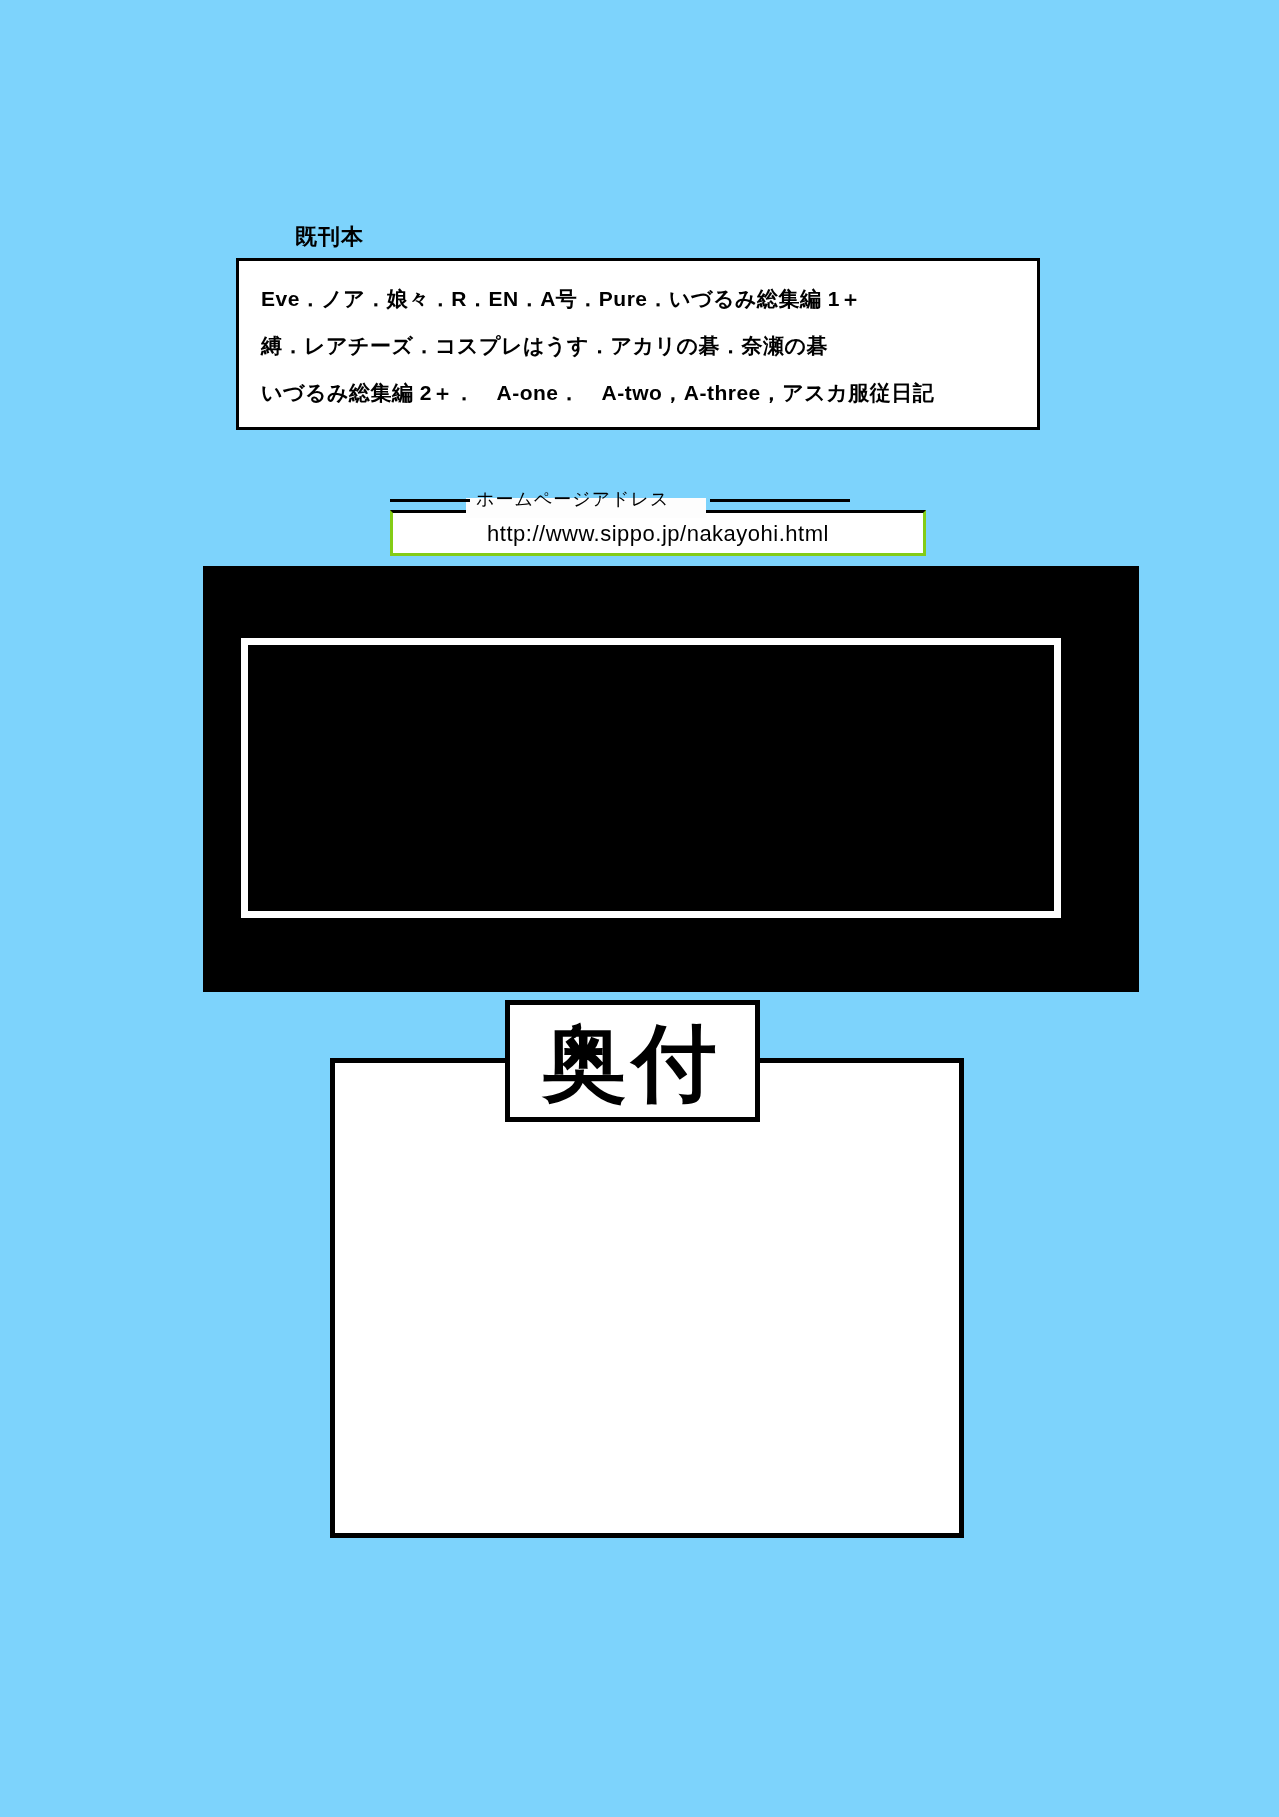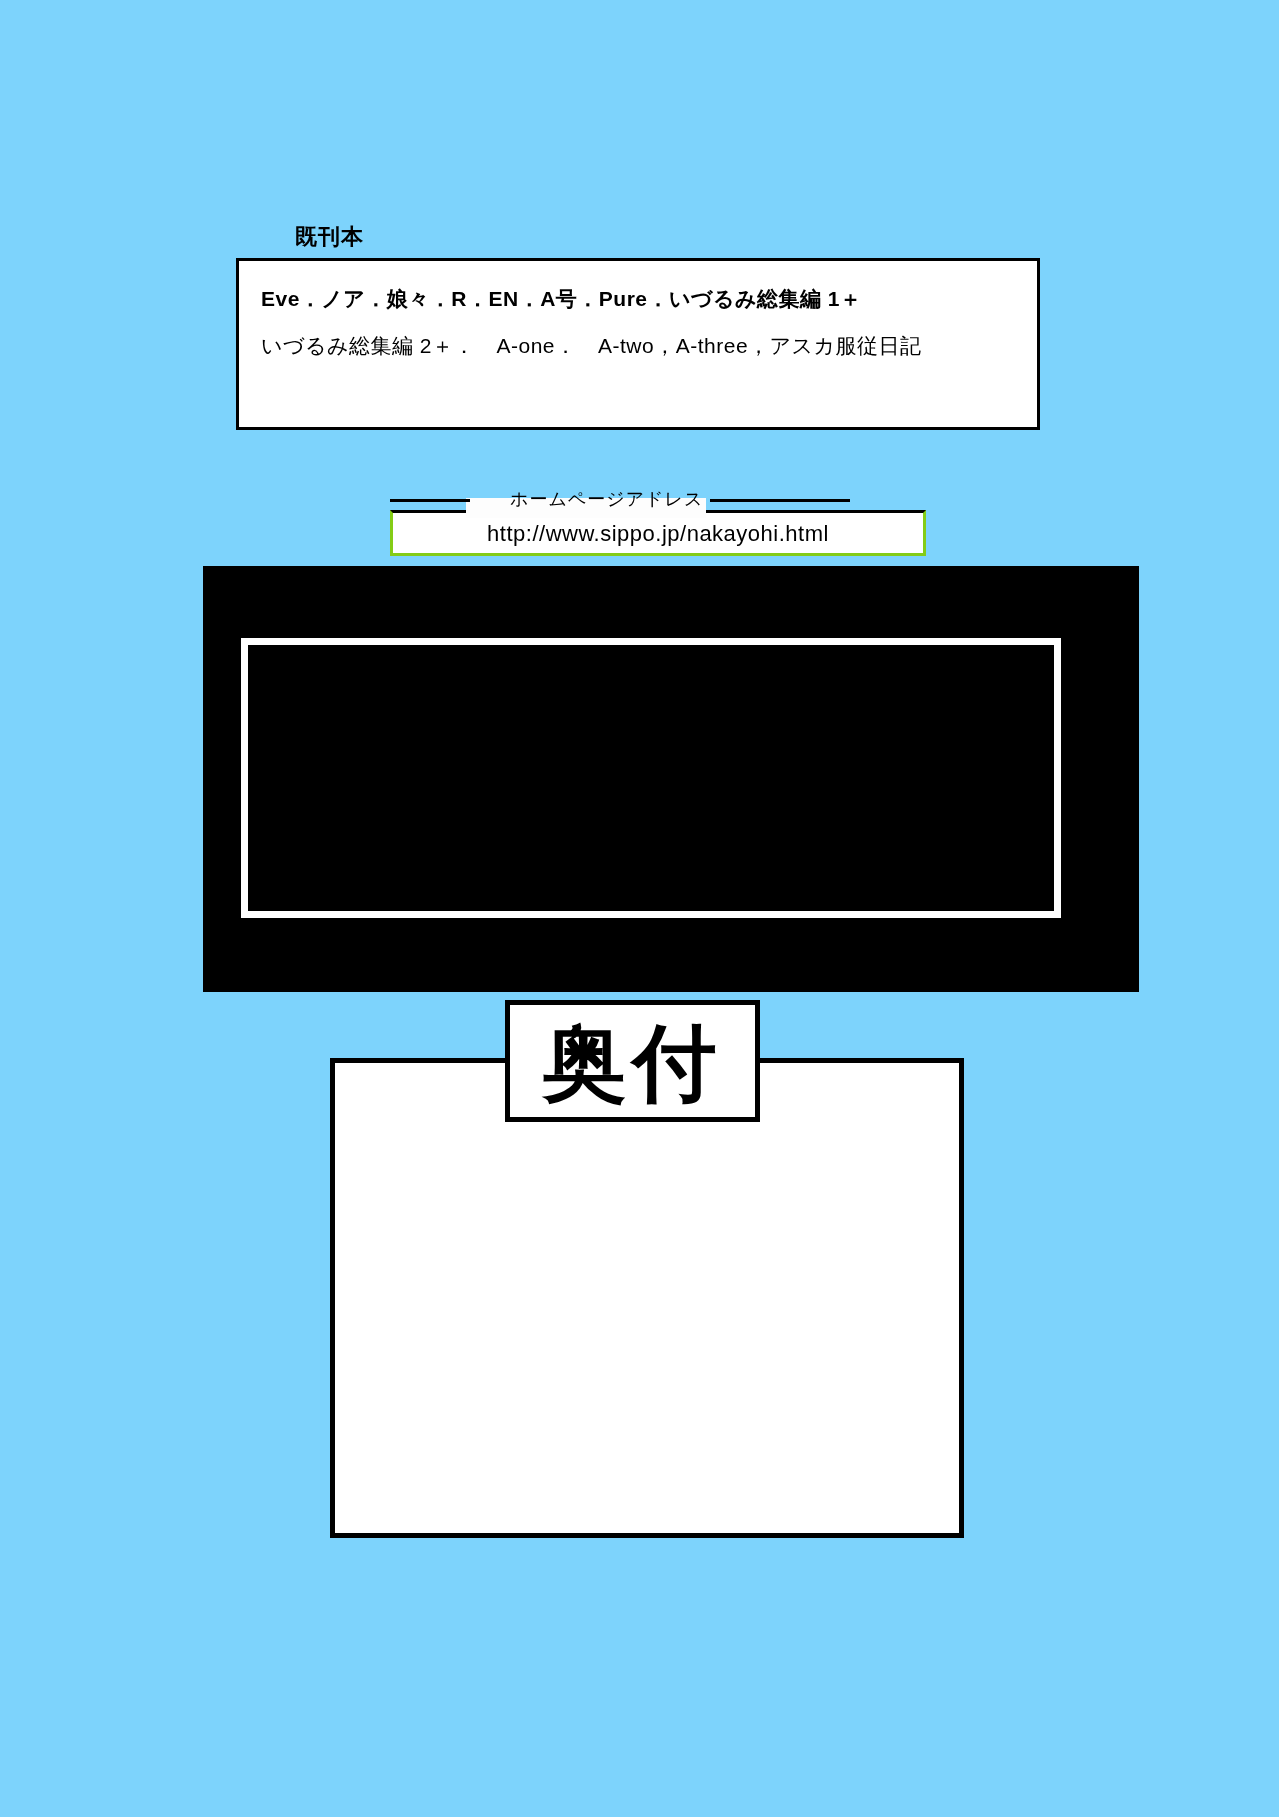--- a/index.html
+++ b/index.html
@@ -53,21 +53,21 @@
   }
 
   .pub-line {
     font-size: 21px;
     line-height: 47px;
     white-space: nowrap;
     letter-spacing: 0.5px;
   }
   .pub-line.l1 { font-weight: 600; }
   .pub-line.l2 { font-weight: 600; }
-  .pub-line.l3 { font-weight: 400; }
+  .pub-line.l3 { font-weight: 700; }
   .pub-line.l4 { font-weight: 400; font-size: 20px; }
 
   
   .hp-header {
     position: absolute;
     left: 390px;
     top: 487px;
     width: 460px;
     height: 24px;
   }
@@ -79,21 +79,20 @@
   }
   .hp-rule-left { left: 0; width: 80px; }
   .hp-rule-right { right: 0; width: 140px; }
   .hp-header-text {
     position: absolute;
     left: 86px;
     top: 0;
     font-size: 18px;
     letter-spacing: 1px;
     white-space: nowrap;
-    margin-left: 34px;
   }
 
   .hp-box {
     position: absolute;
     left: 390px;
     top: 510px;
     width: 536px;
     height: 46px;
     border: 3px solid #84cc16;
     border-top: 3px solid #000;
@@ -186,20 +185,21 @@
 </head>
 <body>
 
 <div class="page">
 
   <div class="published-label">既刊本</div>
 
   <div class="published-box">
     <div class="published-list">
       <div class="pub-line l1">Eve．ノア．娘々．R．EN．A号．Pure．いづるみ総集編 1＋</div>
+      <div class="pub-line l2">縛．レアチーズ．コスプレはうす．アカリの碁．奈瀬の碁</div>
       <div class="pub-line l3">いづるみ総集編 2＋．　A-one．　A-two，A-three，アスカ服従日記</div>
     </div>
   </div>
 
   <div class="hp-box">
     <div class="hp-url">http://www.sippo.jp/nakayohi.html</div>
   </div>
   <div class="hp-notch"></div>
   <div class="hp-header">
     <div class="hp-rule-left"></div>

